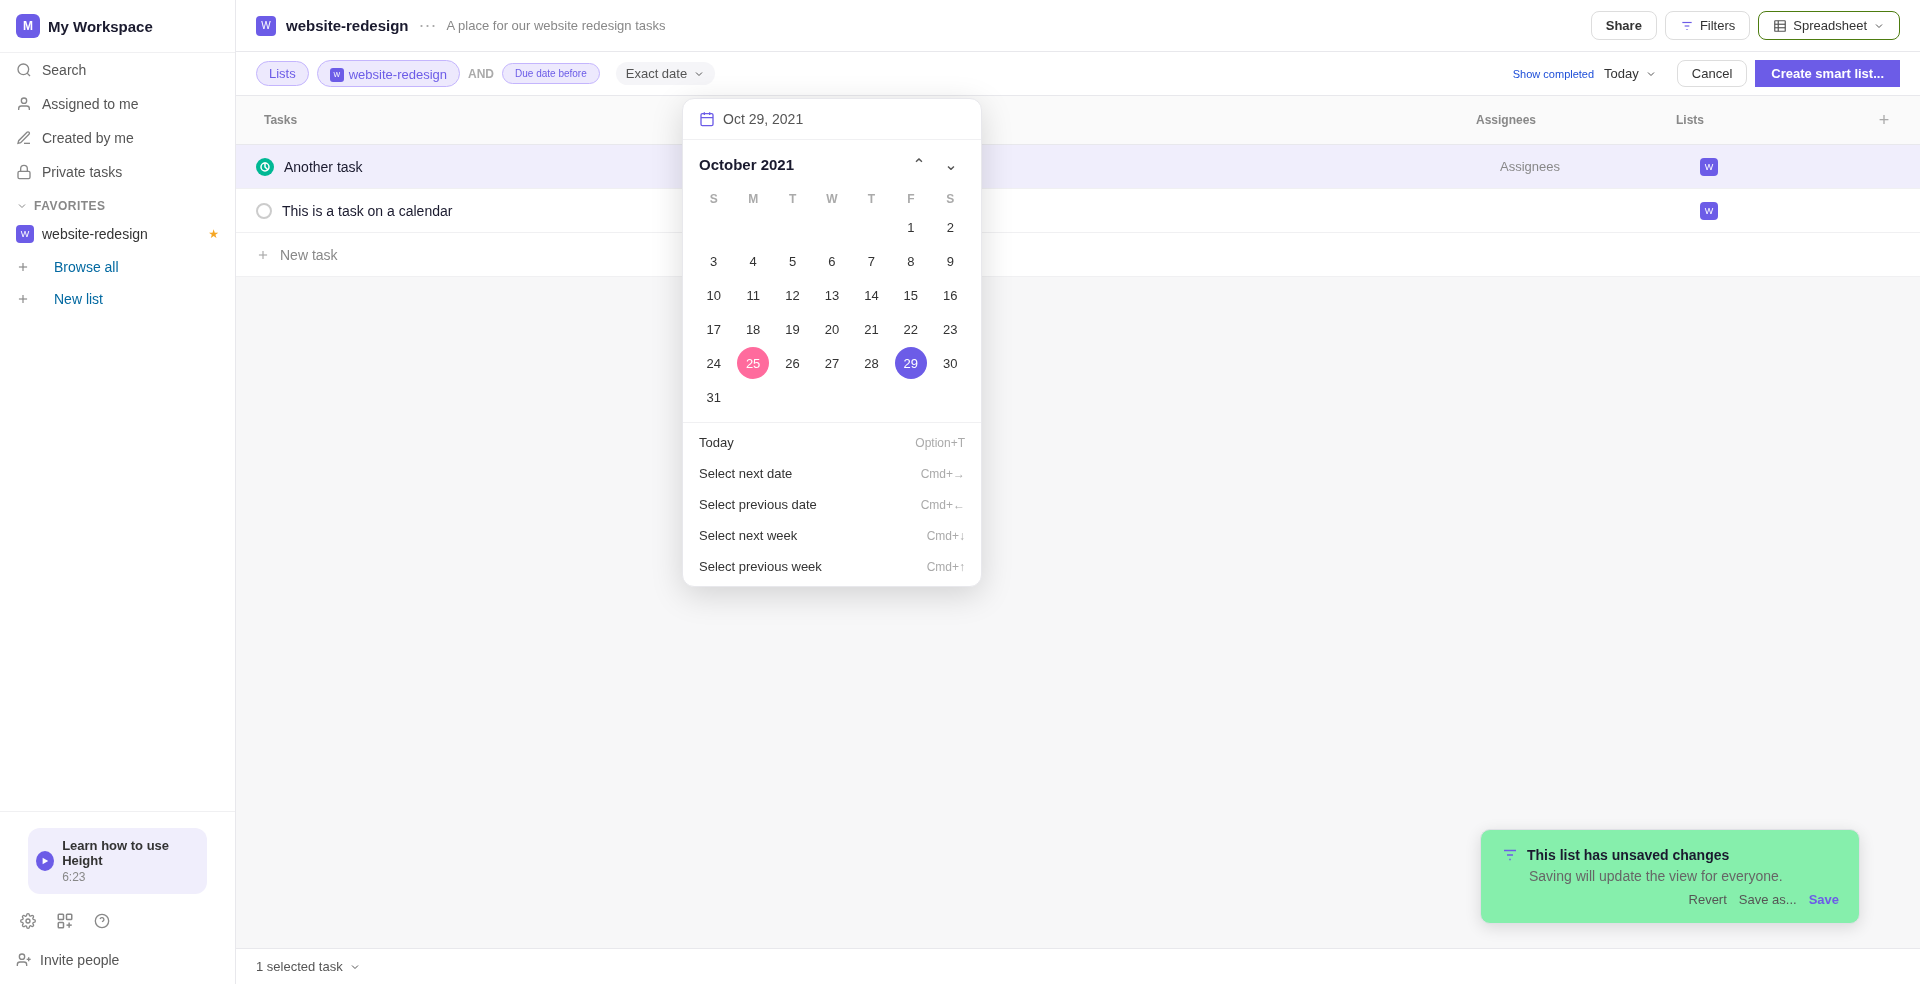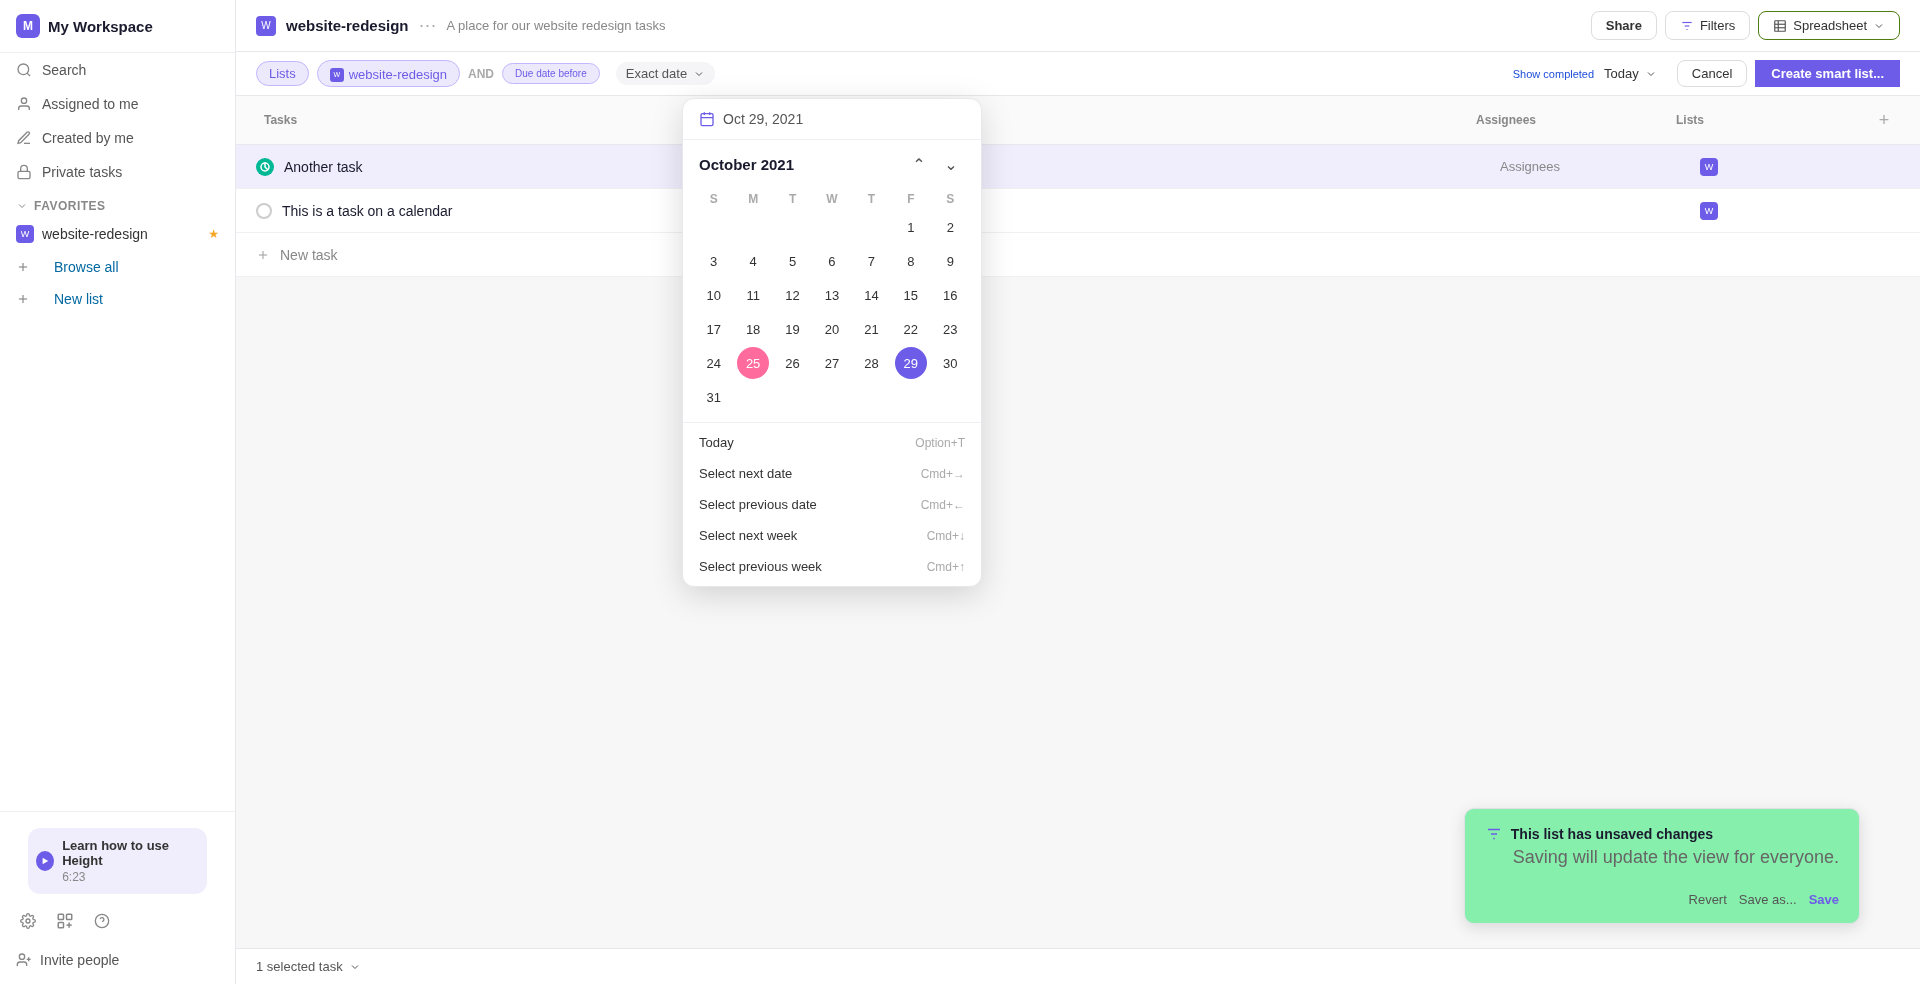--- a/index.html
+++ b/index.html
@@ -189,21 +189,21 @@
 
     
     .unsaved-toast {
       position: fixed; bottom: 60px; right: 60px;
       background: #86efac; border: 1px solid #e0e0e6; border-radius: 10px;
       padding: 16px 20px; box-shadow: 0 4px 16px rgba(0,0,0,0.12);
       min-width: 380px; z-index: 300;
     }
     .unsaved-toast-header { display: flex; align-items: center; gap: 8px; margin-bottom: 4px; }
     .unsaved-title { font-size: 14px; font-weight: 600; color: #1a1a2e; }
-    .unsaved-desc { font-size: 18px; color: #666; margin-bottom: 24px; margin-left: 28px; }
+    .unsaved-desc { font-size: 14px; color: #666; margin-bottom: 8px; margin-left: 28px; }
     .unsaved-actions { display: flex; align-items: center; justify-content: flex-end; gap: 12px; }
     .btn-revert { background: none; border: none; font-size: 13px; color: #555; cursor: pointer; font-weight: 500; }
     .btn-saveas { background: none; border: none; font-size: 13px; color: #555; cursor: pointer; font-weight: 500; }
     .btn-save { background: none; border: none; font-size: 13px; color: #6c5ce7; cursor: pointer; font-weight: 600; }
 
     
     .bottombar {
       position: fixed; bottom: 0; left: 236px; right: 0;
       background: #fff; border-top: 1px solid #e8e8ec; padding: 10px 20px;
       display: flex; align-items: center; font-size: 13px; color: #555;

